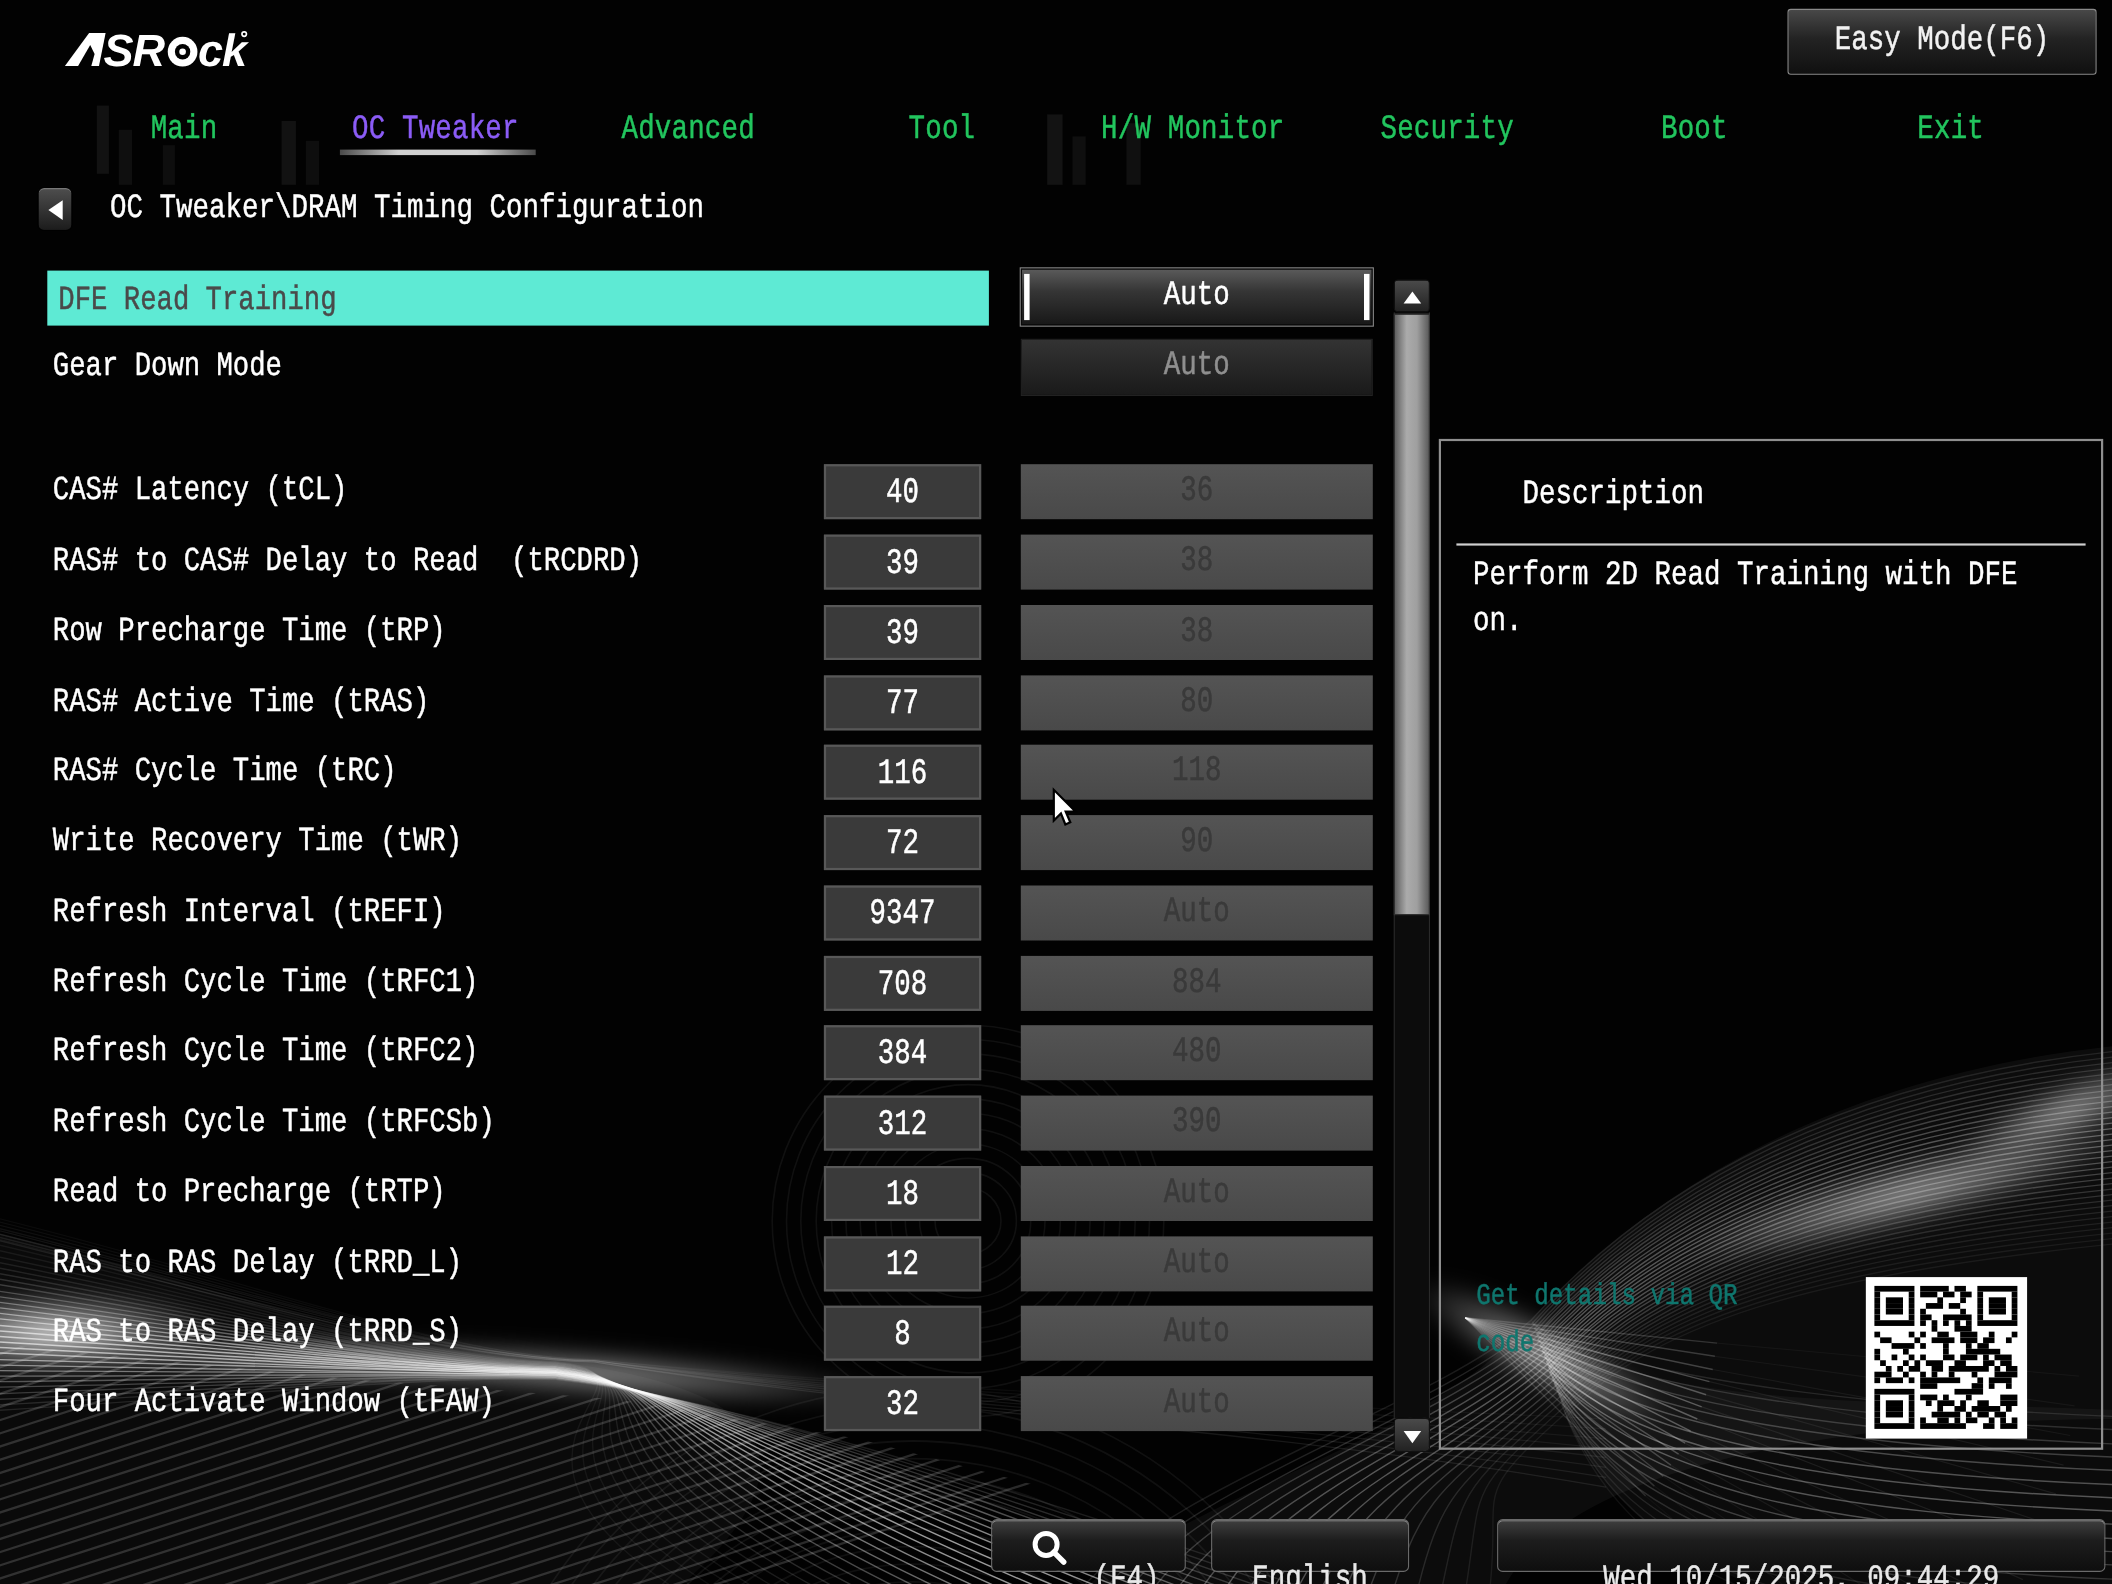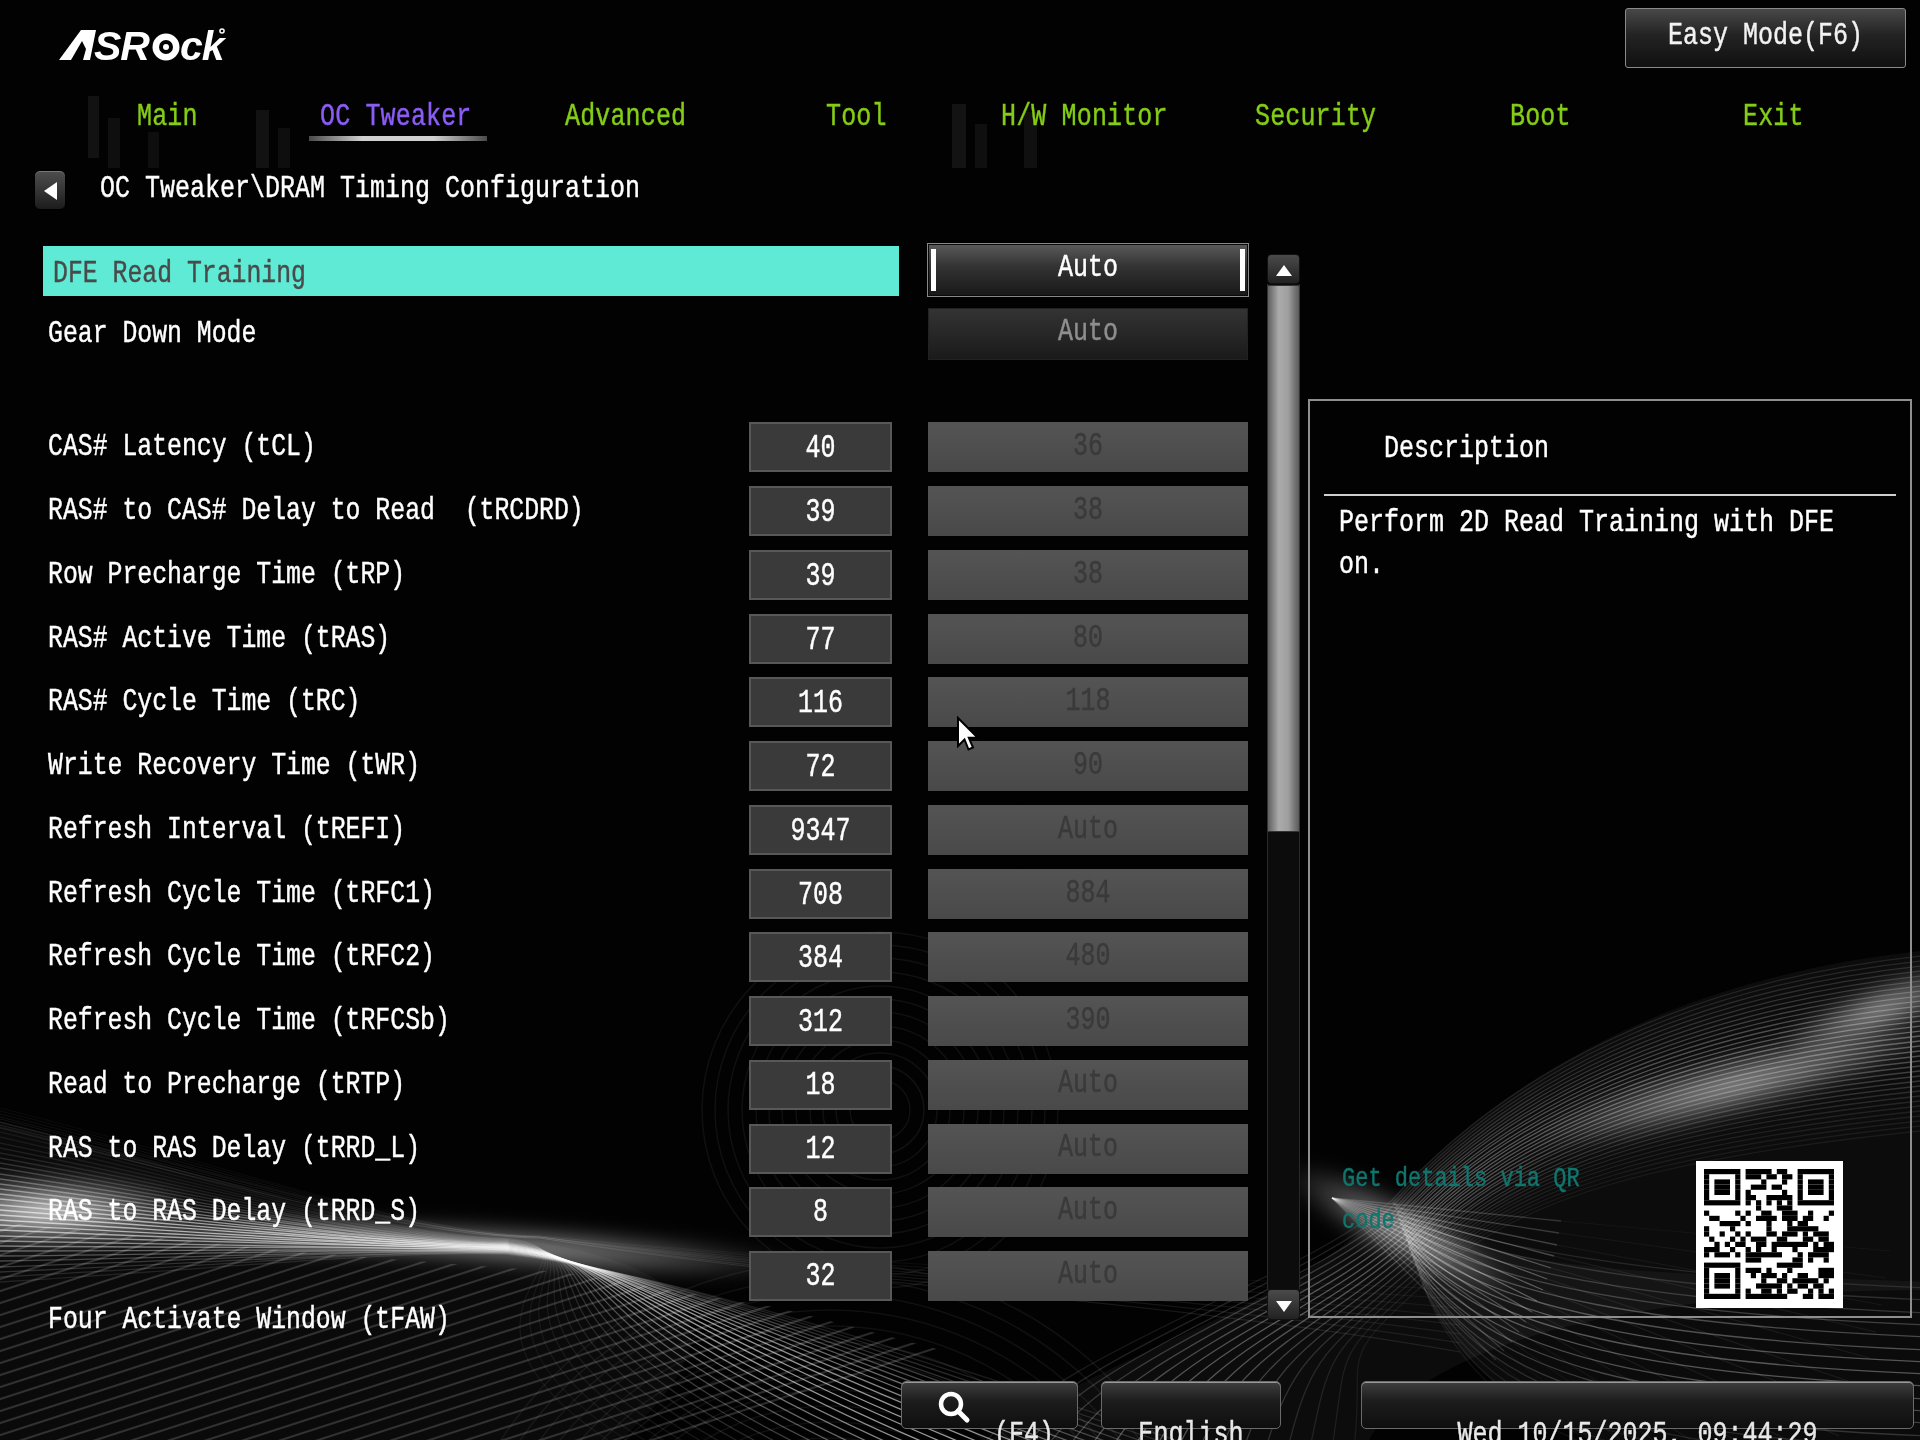--- a/index.html
+++ b/index.html
@@ -1,21 +1,21 @@
 <!DOCTYPE html>
 <html><head><meta charset="utf-8">
 <style>
 * { margin:0; padding:0; box-sizing:border-box; }
 html,body { width:1920px; height:1440px; background:#020202; overflow:hidden; }
 body { position:relative; font-family:"Liberation Mono", monospace; -webkit-text-stroke:0.35px currentColor; }
 .abs { position:absolute; }
 .sy { display:inline-block; transform:scaleY(1.24); transform-origin:50% 55%; }
 .sy2 { display:inline-block; transform:scaleY(1.30); transform-origin:50% 52%; }
 
-.mi { position:absolute; top:103px; height:30px; line-height:30px; font-size:25px; color:#84cc16; letter-spacing:0.15px; white-space:pre; }
+.mi { position:absolute; top:103px; height:30px; line-height:30px; font-size:25px; color:#22c55e; letter-spacing:0.15px; white-space:pre; }
 .mi.on { color:#8b5cf6; }
 #uline { position:absolute; left:309px; top:136px; width:178px; height:5px;
   background:linear-gradient(90deg,#4a4a4a,#d0d0d0 30%,#d0d0d0 70%,#4a4a4a); }
 
 #backbtn { position:absolute; left:34px; top:170px; width:32px; height:40px; border-radius:6px;
   background:linear-gradient(180deg,#4e4e4e,#1c1c1c); border:1px solid #000; box-shadow:inset 0 1px 0 #777; }
 #backbtn:after { content:""; position:absolute; left:9px; top:11px; border-right:13px solid #fff;
   border-top:9px solid transparent; border-bottom:9px solid transparent; }
 #crumb { position:absolute; left:100px; top:172px; height:36px; line-height:36px; font-size:25px; color:#fff; white-space:pre; }
 
@@ -351,21 +351,21 @@
 <div class="b2" style="top:996px"><span class="sy2">390</span></div>
 <div class="lab" style="top:1063px"><span class="sy">Read&nbsp;to&nbsp;Precharge&nbsp;(tRTP)</span></div>
 <div class="b1" style="top:1060px"><span class="sy2">18</span></div>
 <div class="b2" style="top:1060px"><span class="sy2">Auto</span></div>
 <div class="lab" style="top:1127px"><span class="sy">RAS&nbsp;to&nbsp;RAS&nbsp;Delay&nbsp;(tRRD_L)</span></div>
 <div class="b1" style="top:1124px"><span class="sy2">12</span></div>
 <div class="b2" style="top:1124px"><span class="sy2">Auto</span></div>
 <div class="lab" style="top:1190px"><span class="sy">RAS&nbsp;to&nbsp;RAS&nbsp;Delay&nbsp;(tRRD_S)</span></div>
 <div class="b1" style="top:1187px"><span class="sy2">8</span></div>
 <div class="b2" style="top:1187px"><span class="sy2">Auto</span></div>
-<div class="lab" style="top:1298px"><span class="sy">Four&nbsp;Activate&nbsp;Window&nbsp;(tFAW)</span></div>
+<div class="lab" style="top:1254px"><span class="sy">Four&nbsp;Activate&nbsp;Window&nbsp;(tFAW)</span></div>
 <div class="b1" style="top:1251px"><span class="sy2">32</span></div>
 <div class="b2" style="top:1251px"><span class="sy2">Auto</span></div>
 
 <div id="sbtrack"></div>
 <div id="sbthumb"></div>
 <div id="sbup"></div>
 <div id="sbdn"></div>
 
 <div id="panel"></div>
 <div id="desc_t"><span class="sy">Description</span></div>

